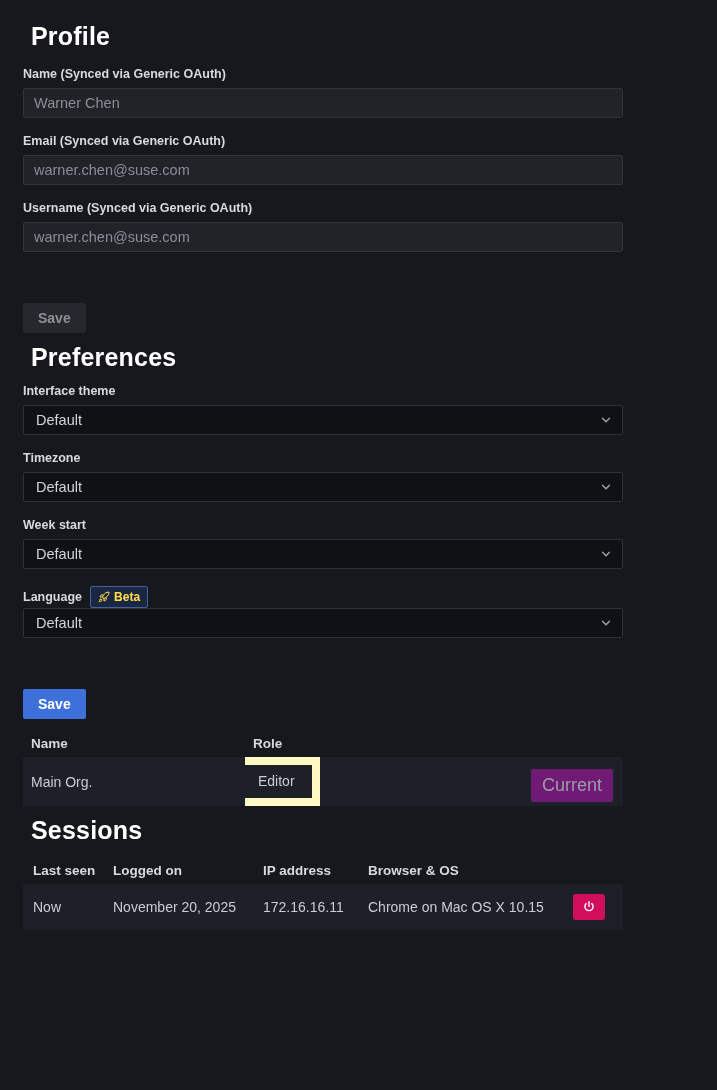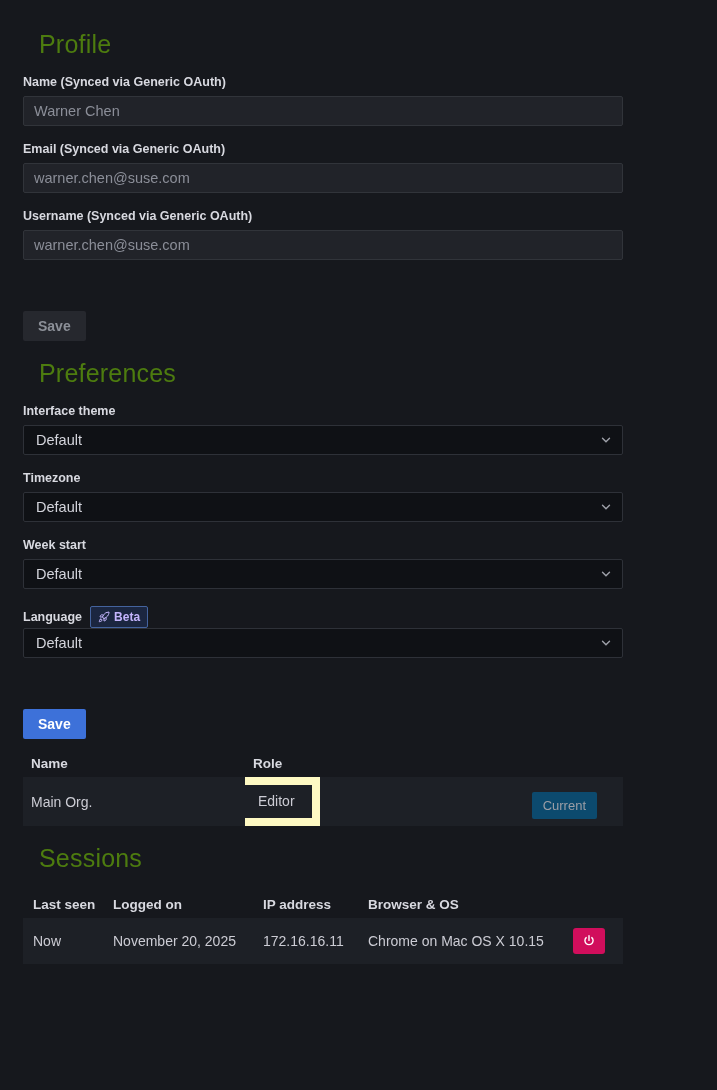--- a/index.html
+++ b/index.html
@@ -12,23 +12,23 @@
     position: relative;
     color: #d8d9e0;
   }
   .container {
     margin-left: 23px;
     width: 600px;
     padding-top: 12px;
   }
   h1.section-title {
     font-size: 25px;
-    font-weight: 400;
-    color: #4d7c0f;
-    margin: 16px;
+    font-weight: 700;
+    color: #ffffff;
+    margin: 8px;
     line-height: 32px;
     letter-spacing: 0.2px;
   }
   
   .form-field { margin-top: 17px; }
   .form-field.first { margin-top: 16px; }
   .field-label {
     display: block;
     font-size: 12.5px;
     font-weight: 700;
@@ -89,21 +89,21 @@
   .beta-badge {
     display: inline-flex;
     align-items: center;
     gap: 4px;
     background: #1b2640;
     border: 1px solid #44639e;
     border-radius: 2px;
     padding: 3px 7px;
     font-size: 12px;
     font-weight: 600;
-    color: #c4b5fd;
+    color: #fde047;
     line-height: 14px;
   }
   
   .mt-prefs { margin-top: 21px; }
   .first-pref { margin-top: 12px; }
   .mt-orgs { margin-top: 17px; }
   .mt-sessions { margin-top: 42px; }
   
   table { width: 100%; border-collapse: collapse; margin-top: 10px; table-layout: fixed; }
   th {
@@ -122,23 +122,23 @@
     color: #ccccd4;
     white-space: nowrap;
     overflow: hidden;
   }
   tbody tr { background: #1d2026; }
   .org-table col.c-name { width: 222px; }
   .org-table col.c-badge { width: 100px; }
   .badge-cell { text-align: right; padding-right: 26px; }
   .current-badge {
     display: inline-block;
-    background: #0c4a6e;
+    background: #701a75;
     color: #9b9ea6;
-    font-size: 13px;
+    font-size: 18px;
     padding: 6px 11px;
     border-radius: 2px;
     margin-top: 8px;
   }
   
   .annotated-box {
     display: inline-block;
     border: 8px solid #fef9c3;
     padding: 9px 17px 9px 13px;
     margin-left: -16px;

